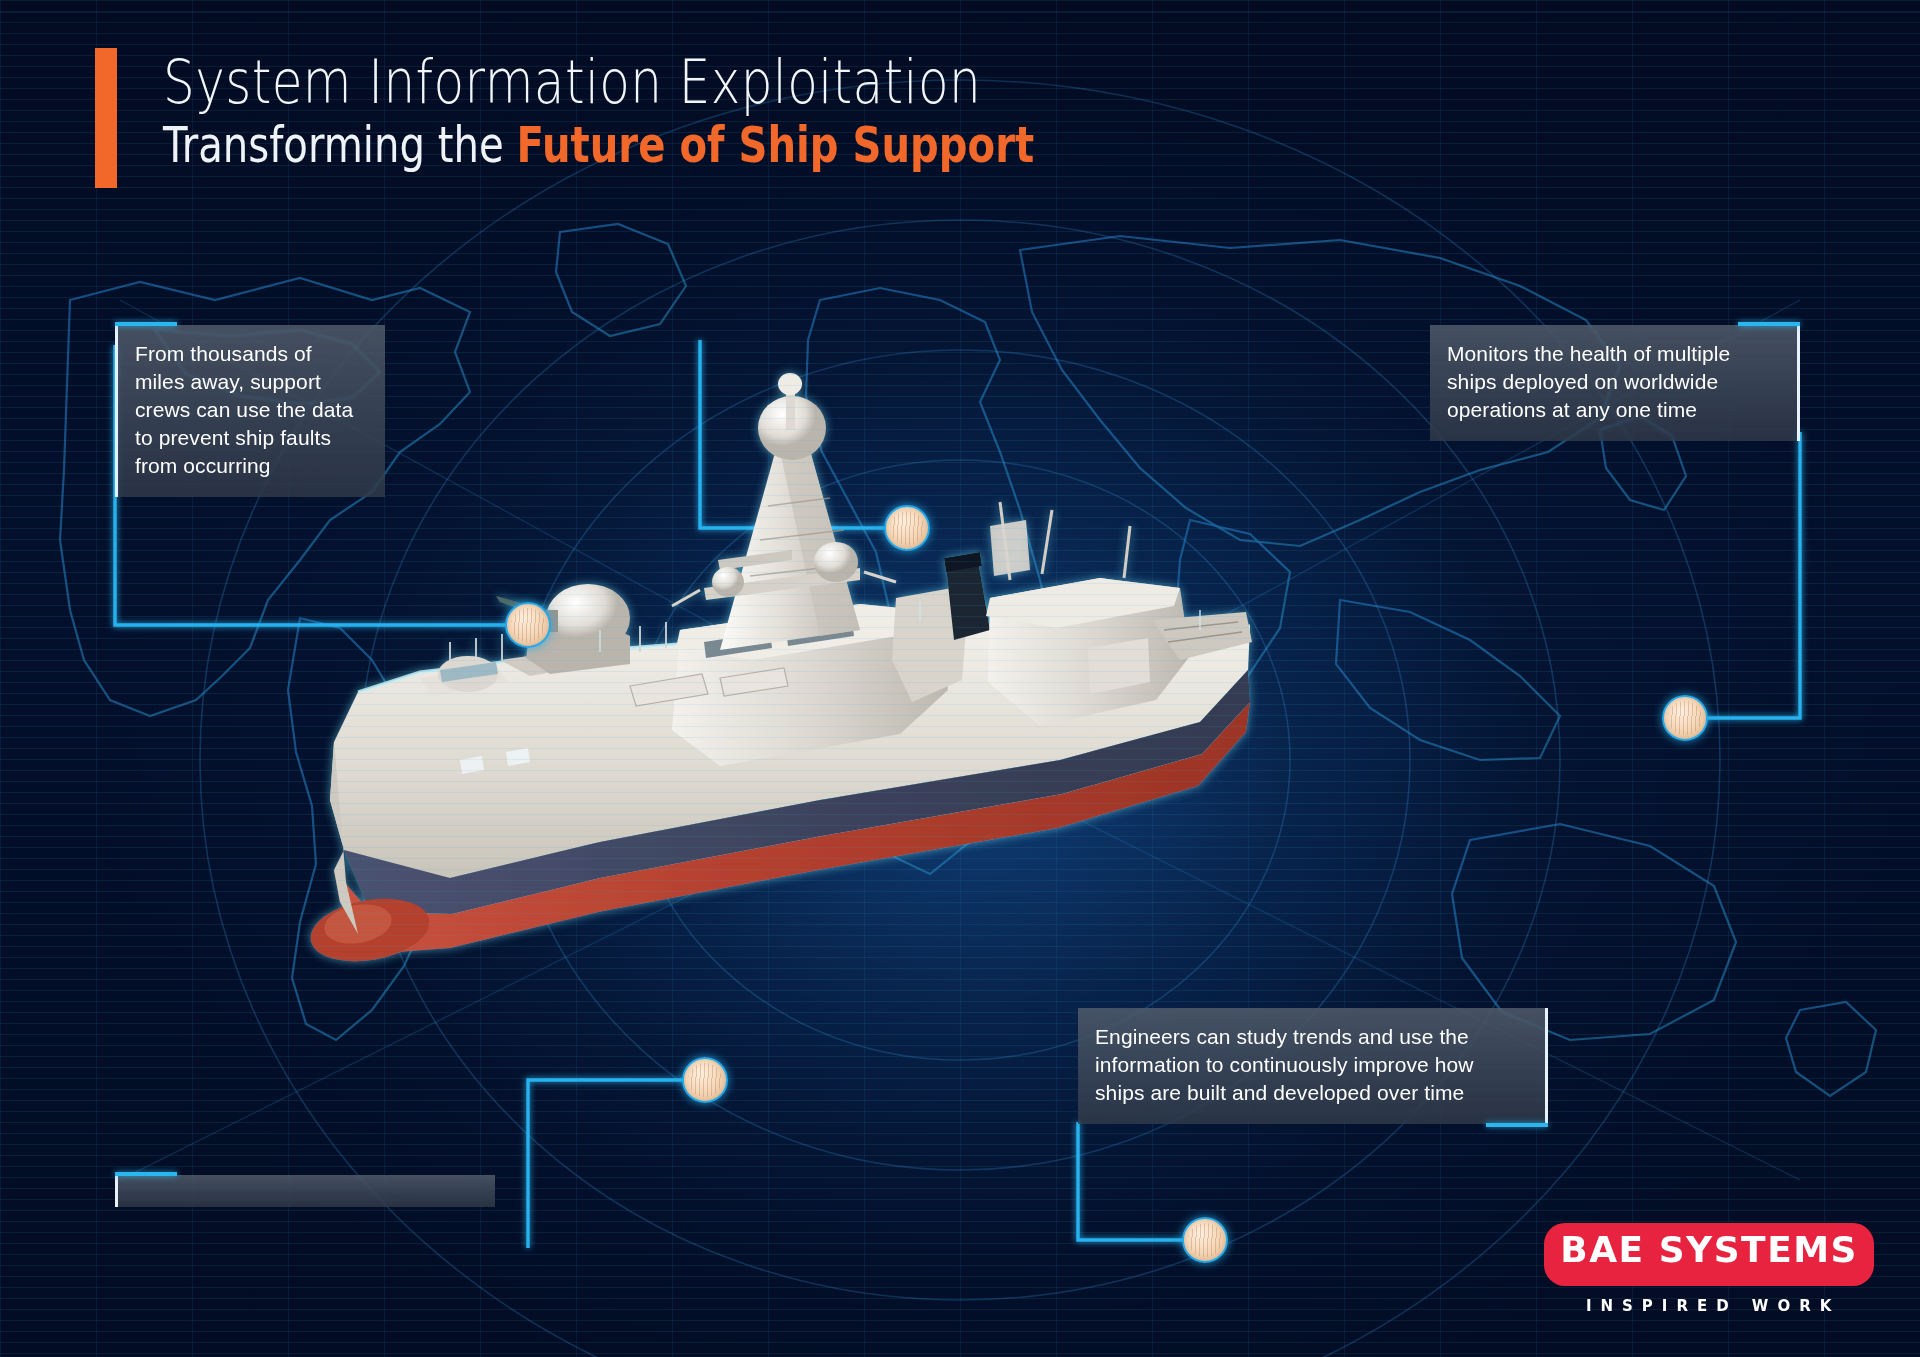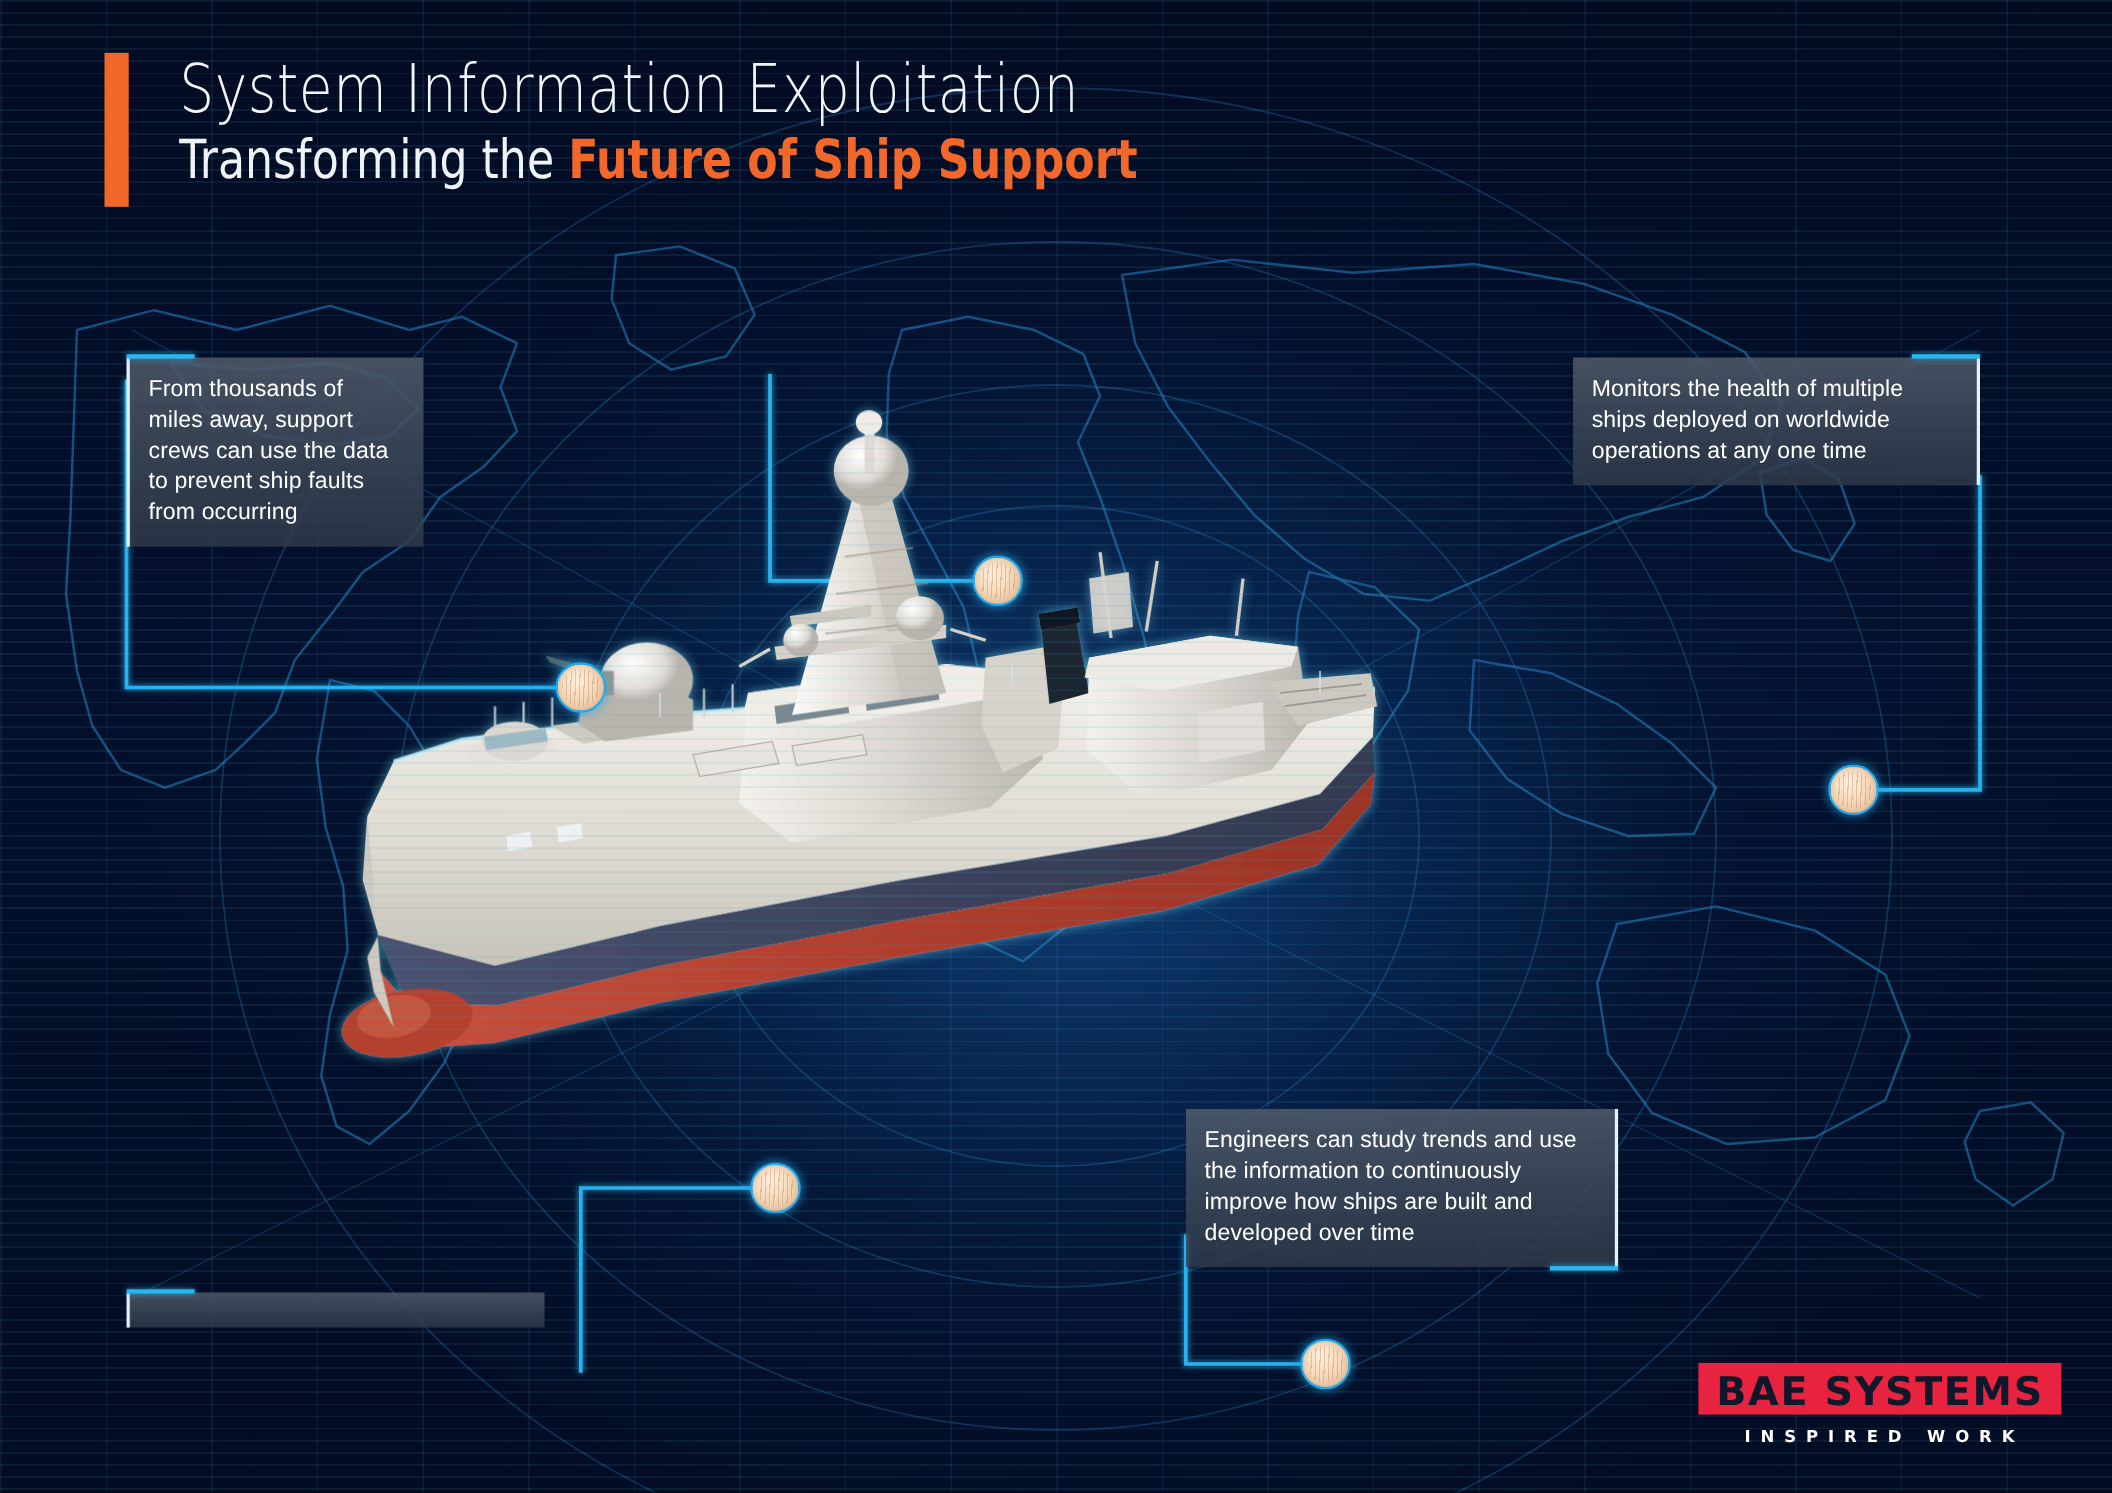--- a/index.html
+++ b/index.html
@@ -98,24 +98,24 @@
     content:""; position:absolute; inset:4px; border-radius:50%;
     background:repeating-linear-gradient(92deg, rgba(160,110,70,.30) 0px, rgba(160,110,70,.30) 1px, rgba(0,0,0,0) 1px, rgba(0,0,0,0) 4px);
   }
 
   
   .ship{ position:absolute; left:300px; top:330px; width:1010px; height:730px; }
 
   
   .logo{ position:absolute; right:46px; bottom:42px; text-align:center; }
   .logo-box{
-    background:#e8233f; color:#0f172a;
+    background:#e8233f; color:#ffffff;
     font-family:"DejaVu Sans", sans-serif;
     font-weight:700; font-size:36px; letter-spacing:1.5px;
-    padding:9px 16px 2px 16px; line-height:1;
+    padding:9px 16px 18px 16px; line-height:1;border-radius:21px;
   }
   .logo-tag{
     color:#ffffff; font-family:"DejaVu Sans", sans-serif;
     font-weight:700; font-size:15px; letter-spacing:9px;
     margin-top:11px; padding-left:8px;
   }
 </style>
 </head>
 <body>
 
@@ -367,21 +367,21 @@
     <span class="bracket"></span>
     <span>From thousands of miles away, support crews can use the data to prevent ship faults from occurring</span>
   </div>
 
 
   <div class="callout br-right" style="left:1430px; top:325px; width:370px;">
     <span class="bracket"></span>
     <span>Monitors the health of multiple ships deployed on worldwide operations at any one time</span>
   </div>
 
-  <div class="callout br-bottom" style="left:1078px; top:1008px; width:393px;">
+  <div class="callout br-bottom" style="left:1078px; top:1008px; width:470px;">
     <span class="bracket"></span>
     <span>Engineers can study trends and use the information to continuously improve how ships are built and developed over time</span>
   </div>
 
   <div class="callout" style="left:115px; top:1175px; width:380px;">
     <span class="bracket"></span>
   </div>
 
   <div class="node" style="left:505px; top:602px;"></div>
   <div class="node" style="left:884px; top:505px;"></div>

